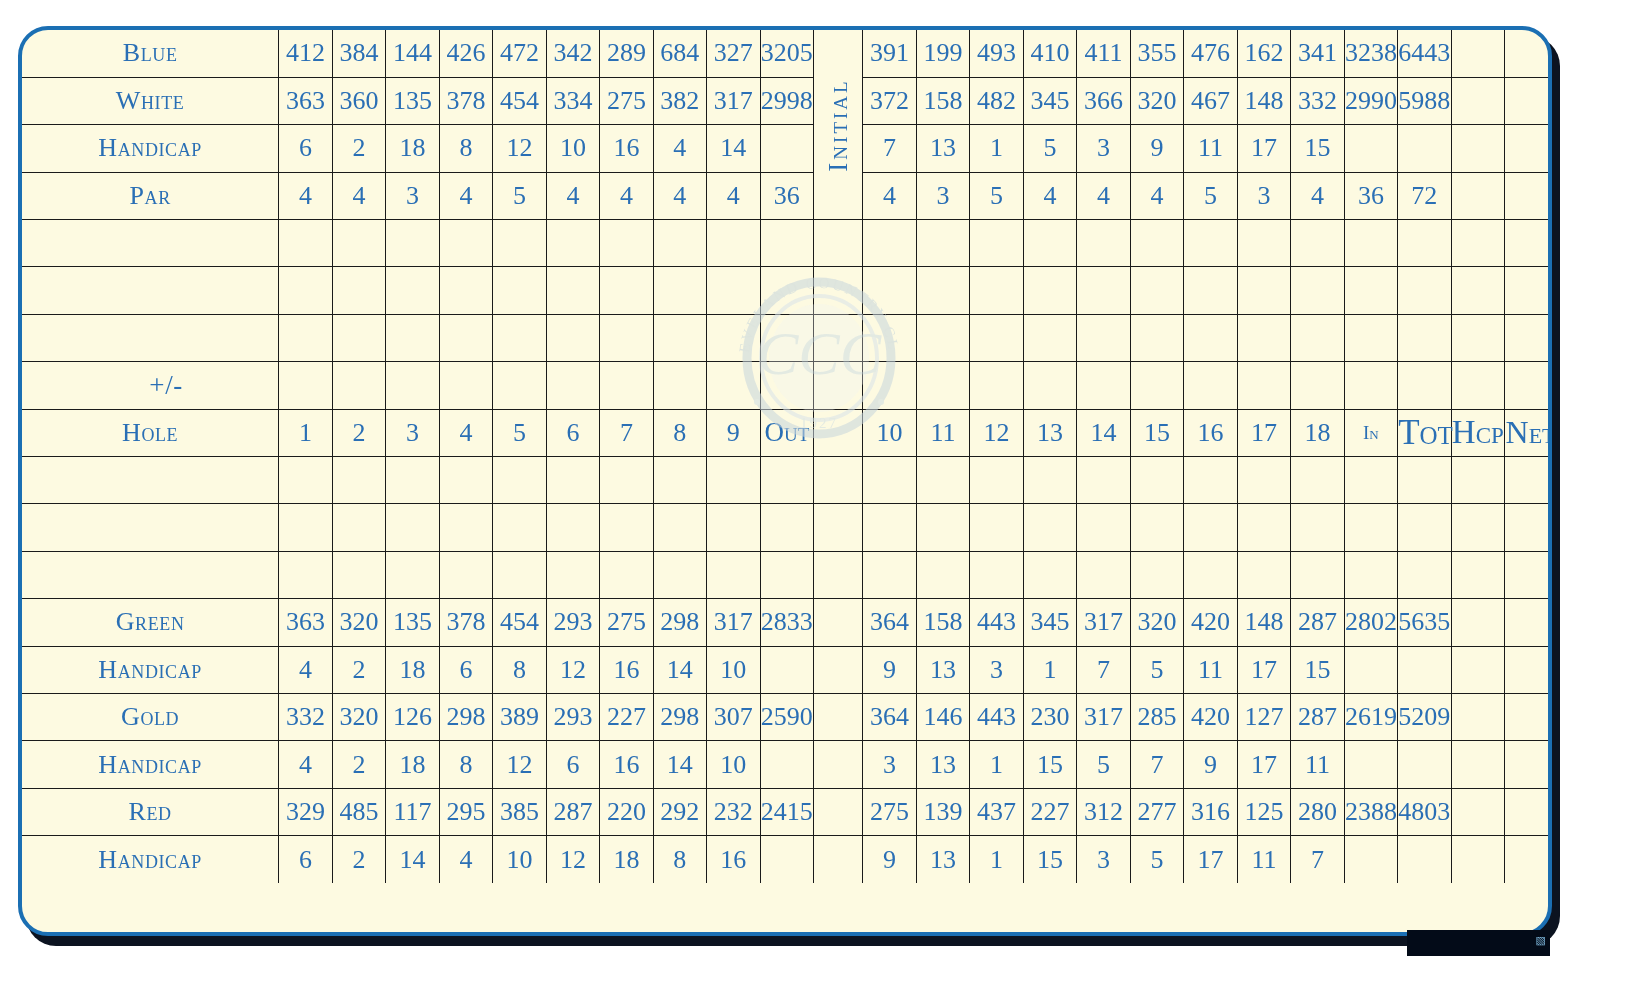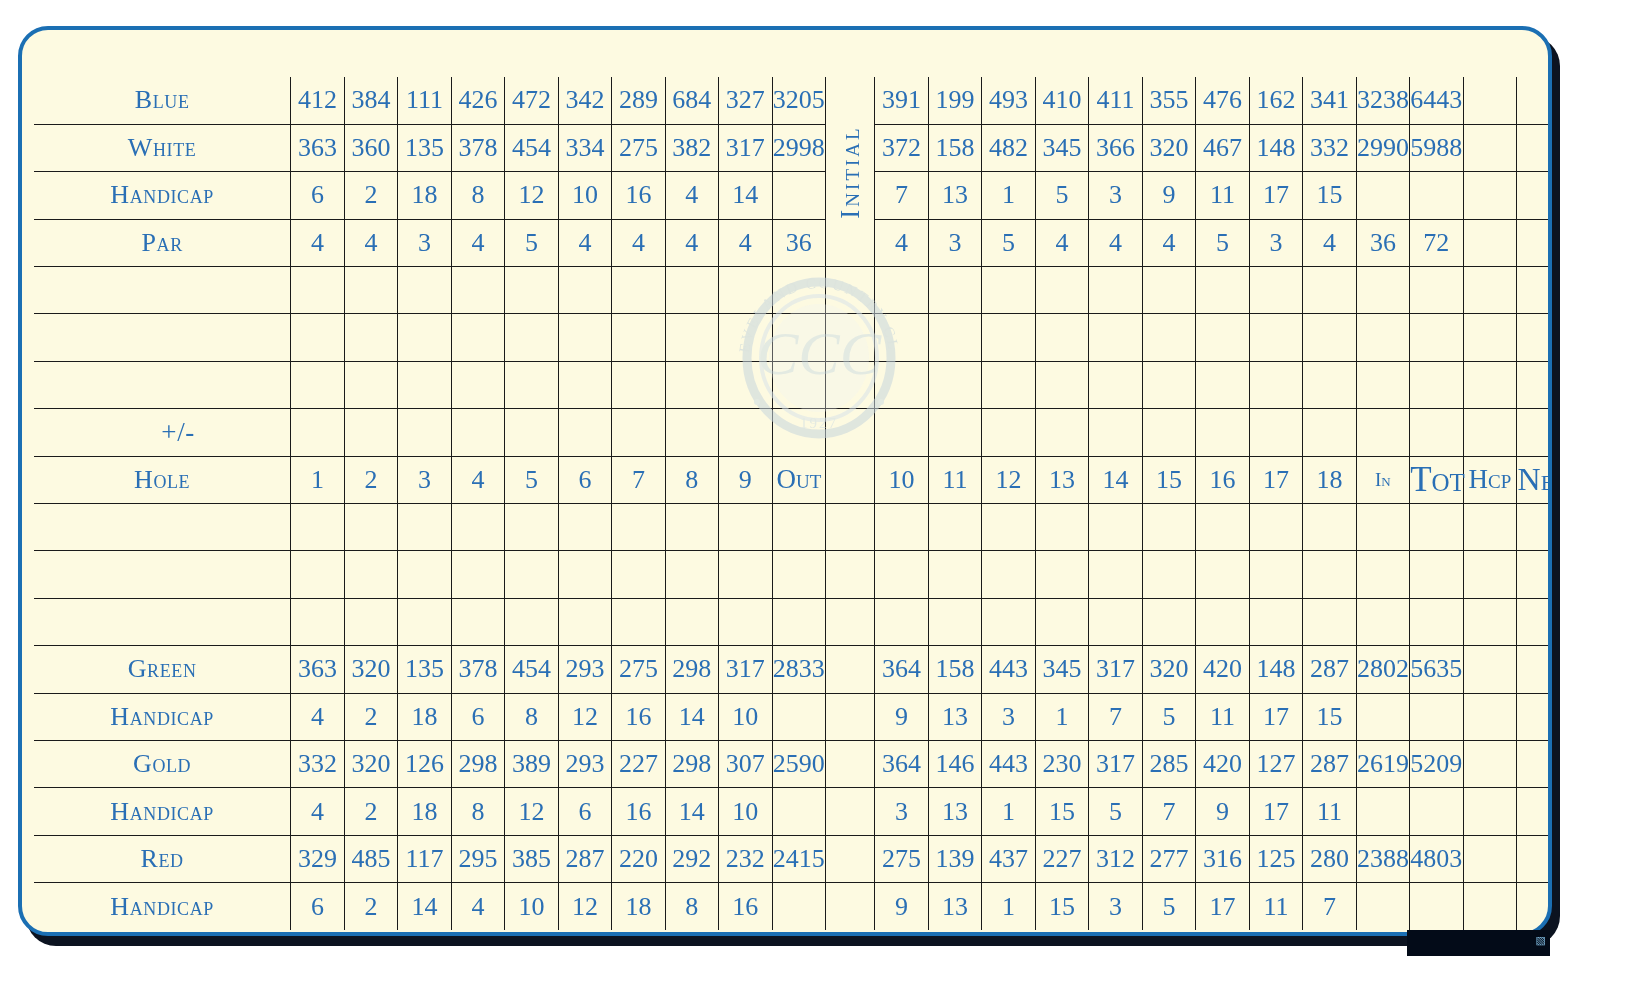--- a/index.html
+++ b/index.html
@@ -30,25 +30,24 @@
     position:absolute;
     left:8px; top:10px;
     width:1534px; height:910px;
     border-radius:30px;
     background:#0c1320;
     z-index:-1;
   }
 
   table.scorecard{
     position:absolute;
-    left:12px; top:0;
+    left:0; top:0;
     width:1534px;
     border-collapse:collapse;
     table-layout:fixed;
-    margin-top:47px;
   }
   table.scorecard td{
     border:1px solid #1a1a1a;
     height:47.4px;
     padding:0;
     text-align:center;
     vertical-align:middle;
     font-size:26px;
     color:#2a6fb5;
     background:transparent;
@@ -151,21 +150,21 @@
         <col span="11" style="width:50px">
         <col style="width:50px">
         <col style="width:48px">
       </colgroup>
       <tbody>
 
         <tr>
           <td class="rowlabel c-blue">Blue</td>
           <td class="c-blue">412</td>
           <td class="c-blue">384</td>
-          <td class="c-blue">111</td>
+          <td class="c-blue">144</td>
           <td class="c-blue">426</td>
           <td class="c-blue">472</td>
           <td class="c-blue">342</td>
           <td class="c-blue">289</td>
           <td class="c-blue">684</td>
           <td class="c-blue">327</td>
           <td class="c-blue">3205</td>
           <td class="initial-cell" rowspan="4">
             <span class="initial-text">Initial</span>
           </td>
@@ -392,21 +391,21 @@
           <td>11</td>
           <td>12</td>
           <td>13</td>
           <td>14</td>
           <td>15</td>
           <td>16</td>
           <td>17</td>
           <td>18</td>
           <td style="font-variant:small-caps;font-size:19px;">In</td>
           <td style="font-variant:small-caps;font-size:35px;">Tot</td>
-          <td style="font-variant:small-caps;font-size:27px;">Hcp</td>
+          <td style="font-variant:small-caps;font-size:33px;">Hcp</td>
           <td style="font-variant:small-caps;font-size:32px;">Net</td>
         </tr>
 
         <tr>
           <td class="rowlabel"></td>
           <td></td>
             <td></td>
           <td></td>
             <td></td>
           <td></td>

